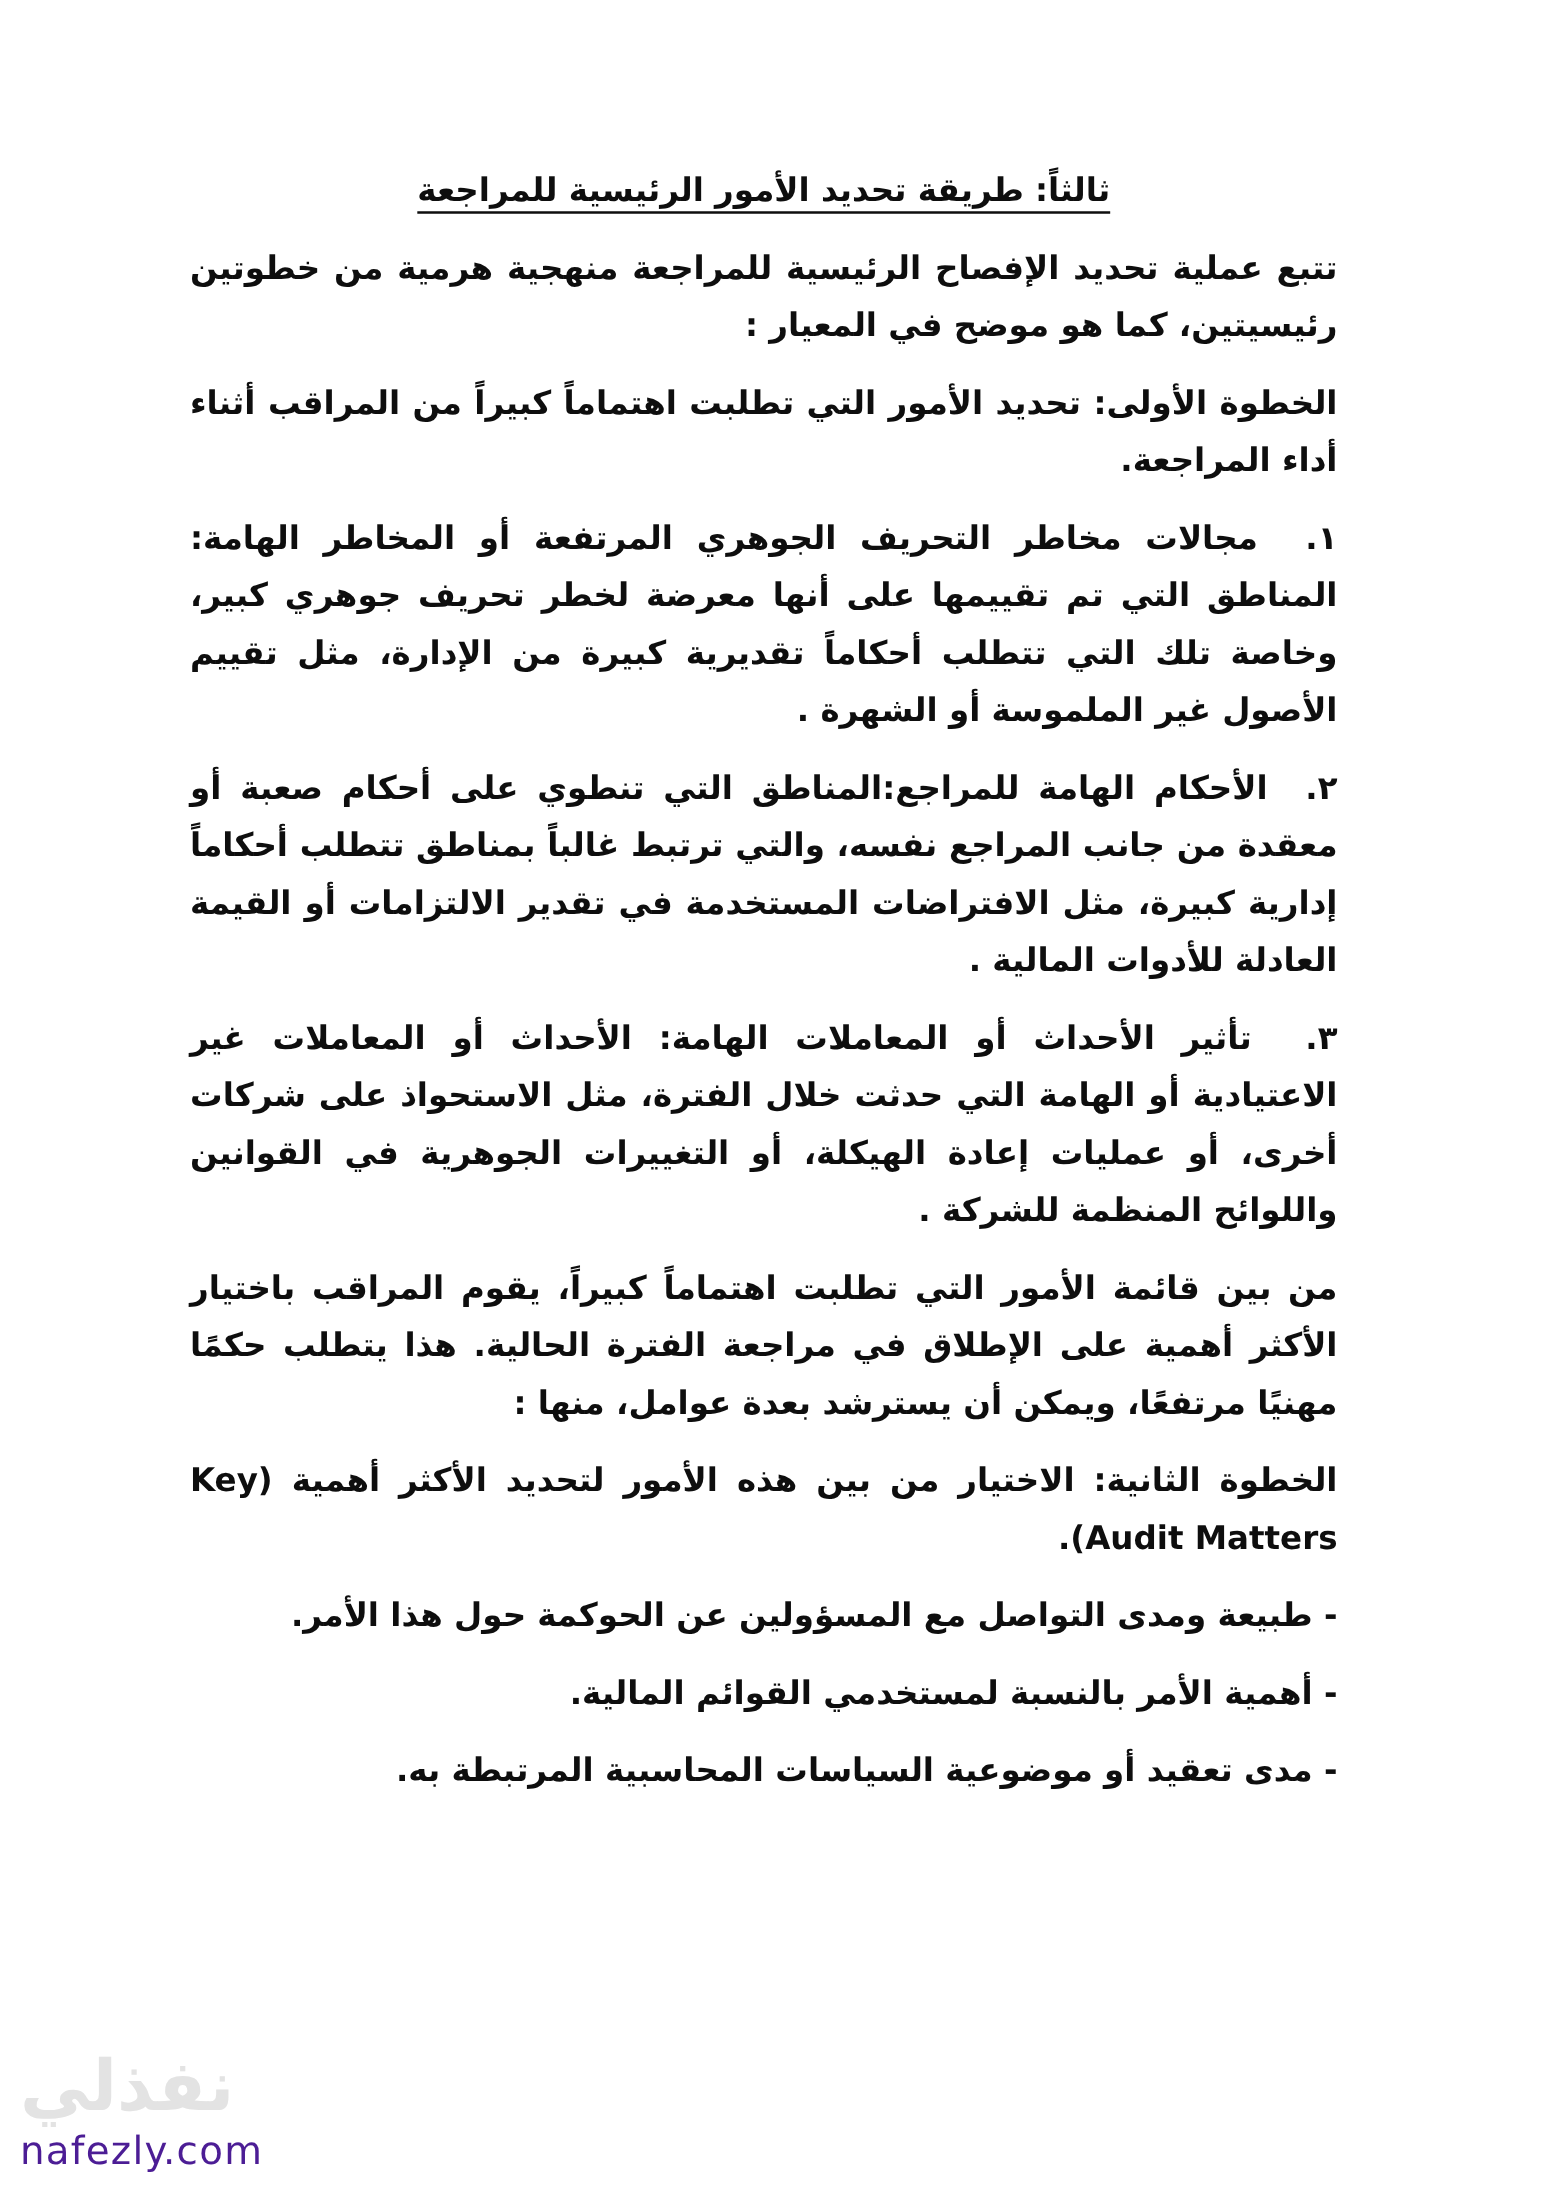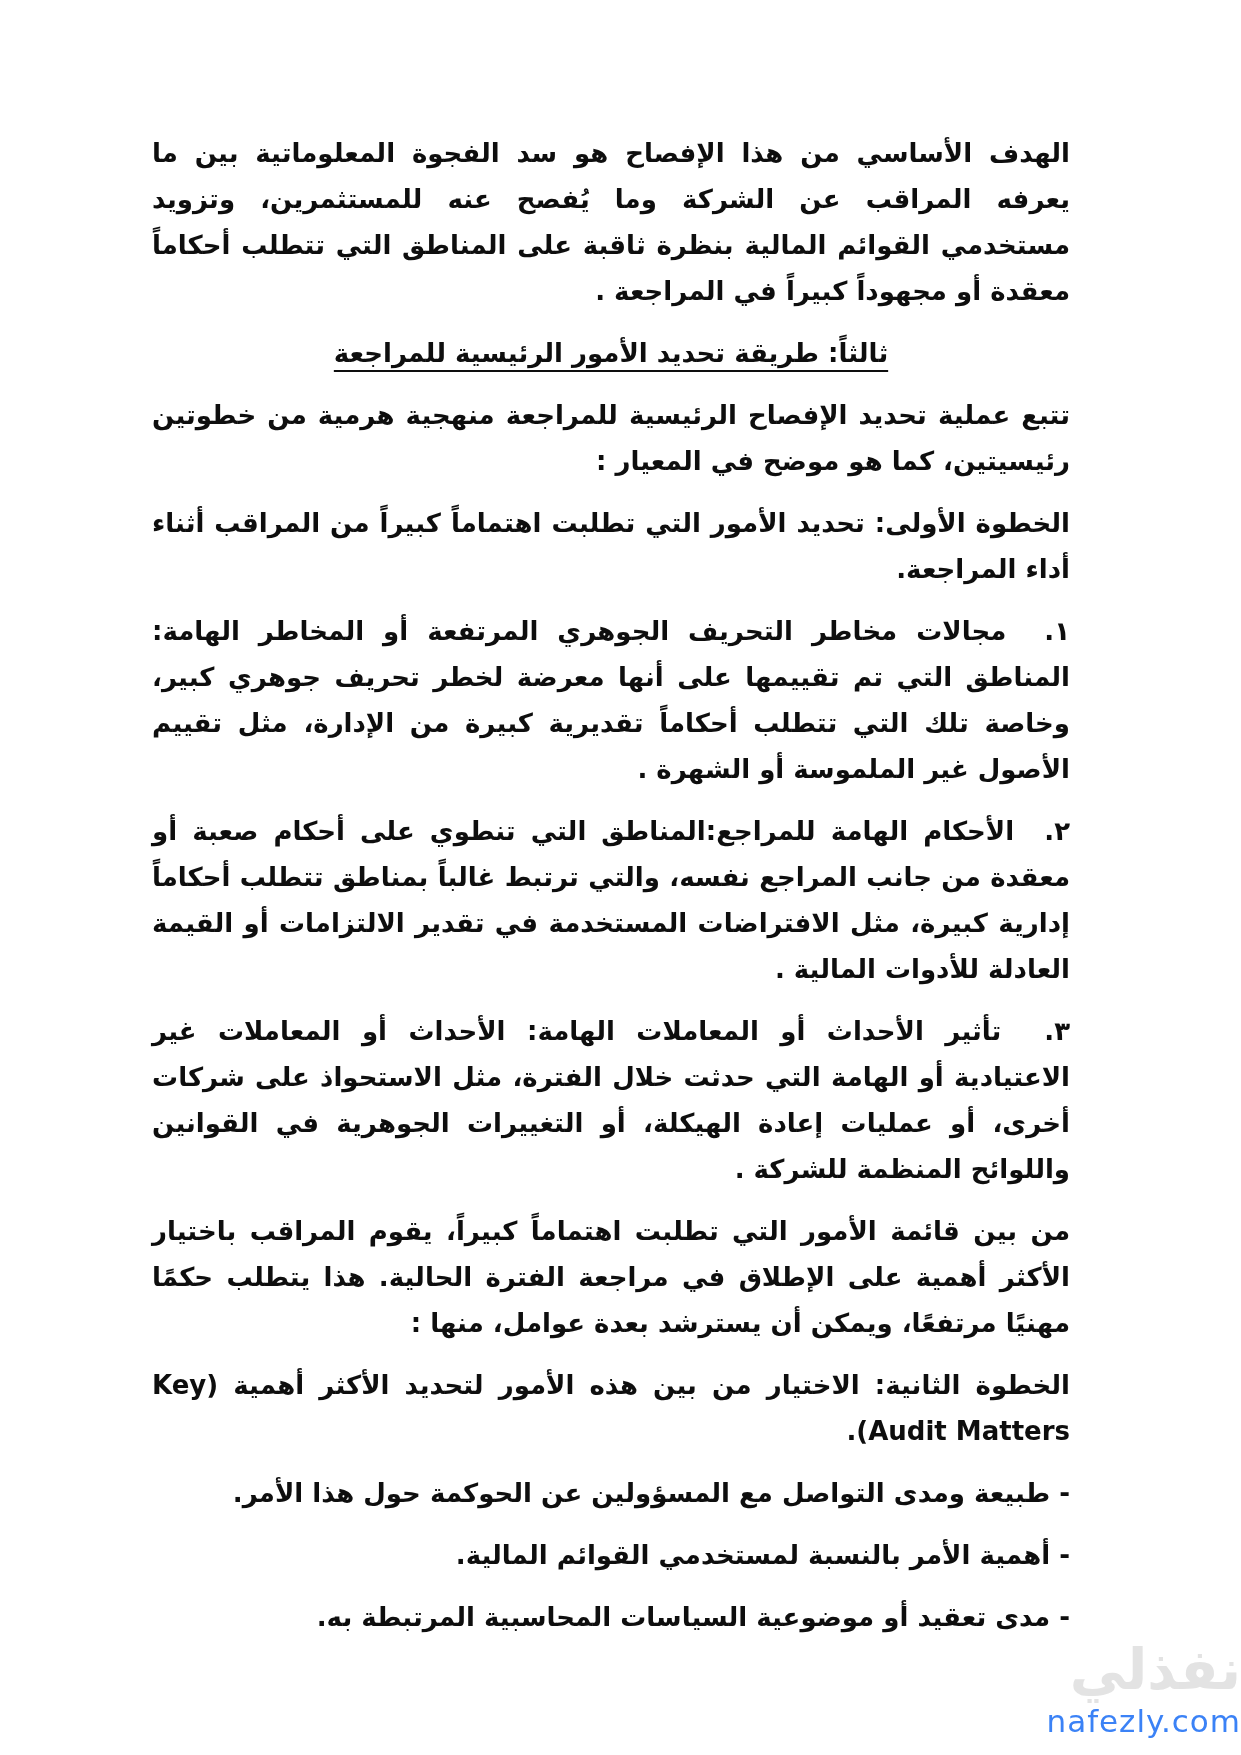--- a/index.html
+++ b/index.html
@@ -34,45 +34,45 @@
     text-align: center;
     text-decoration: underline;
     text-decoration-thickness: 2px;
     text-underline-offset: 8px;
   }
   .watermark {
     position: absolute;
     left: 0;
     right: 0;
     top: 1642px;
-    text-align: right;
+    text-align: left;
     line-height: 1;
+    padding-left: 16px;
   }
   .watermark-logo {
     display: block;
     font-size: 56px;
     font-weight: 700;
     color: #e3e3e3;
     direction: rtl;
   }
   .watermark-url {
     display: block;
     margin-top: 8px;
     font-size: 31px;
     font-weight: 400;
-    color: #3b82f6;
+    color: #4c1d95;
     letter-spacing: 1px;
   }
 </style>
 </head>
 <body>
 
 <div class="page">
   <div class="content">
-    <p class="block">الهدف الأساسي من هذا الإفصاح هو سد الفجوة المعلوماتية بين ما يعرفه المراقب عن الشركة وما يُفصح عنه للمستثمرين، وتزويد مستخدمي القوائم المالية بنظرة ثاقبة على المناطق التي تتطلب أحكاماً معقدة أو مجهوداً كبيراً في المراجعة .</p>
     <p class="block heading">ثالثاً: طريقة تحديد الأمور الرئيسية للمراجعة</p>
     <p class="block">تتبع عملية تحديد الإفصاح الرئيسية للمراجعة منهجية هرمية من خطوتين رئيسيتين، كما هو موضح في المعيار :</p>
     <p class="block">الخطوة الأولى: تحديد الأمور التي تطلبت اهتماماً كبيراً من المراقب أثناء أداء المراجعة.</p>
     <p class="block">١.&nbsp; مجالات مخاطر التحريف الجوهري المرتفعة أو المخاطر الهامة: المناطق التي تم تقييمها على أنها معرضة لخطر تحريف جوهري كبير، وخاصة تلك التي تتطلب أحكاماً تقديرية كبيرة من الإدارة، مثل تقييم الأصول غير الملموسة أو الشهرة .</p>
     <p class="block">٢.&nbsp; الأحكام الهامة للمراجع:المناطق التي تنطوي على أحكام صعبة أو معقدة من جانب المراجع نفسه، والتي ترتبط غالباً بمناطق تتطلب أحكاماً إدارية كبيرة، مثل الافتراضات المستخدمة في تقدير الالتزامات أو القيمة العادلة للأدوات المالية .</p>
     <p class="block">٣.&nbsp; تأثير الأحداث أو المعاملات الهامة: الأحداث أو المعاملات غير الاعتيادية أو الهامة التي حدثت خلال الفترة، مثل الاستحواذ على شركات أخرى، أو عمليات إعادة الهيكلة، أو التغييرات الجوهرية في القوانين واللوائح المنظمة للشركة .</p>
     <p class="block">من بين قائمة الأمور التي تطلبت اهتماماً كبيراً، يقوم المراقب باختيار الأكثر أهمية على الإطلاق في مراجعة الفترة الحالية. هذا يتطلب حكمًا مهنيًا مرتفعًا، ويمكن أن يسترشد بعدة عوامل، منها :</p>
     <p class="block">الخطوة الثانية: الاختيار من بين هذه الأمور لتحديد الأكثر أهمية (Key Audit Matters).</p>
     <p class="block">- طبيعة ومدى التواصل مع المسؤولين عن الحوكمة حول هذا الأمر.</p>
     <p class="block">- أهمية الأمر بالنسبة لمستخدمي القوائم المالية.</p>

